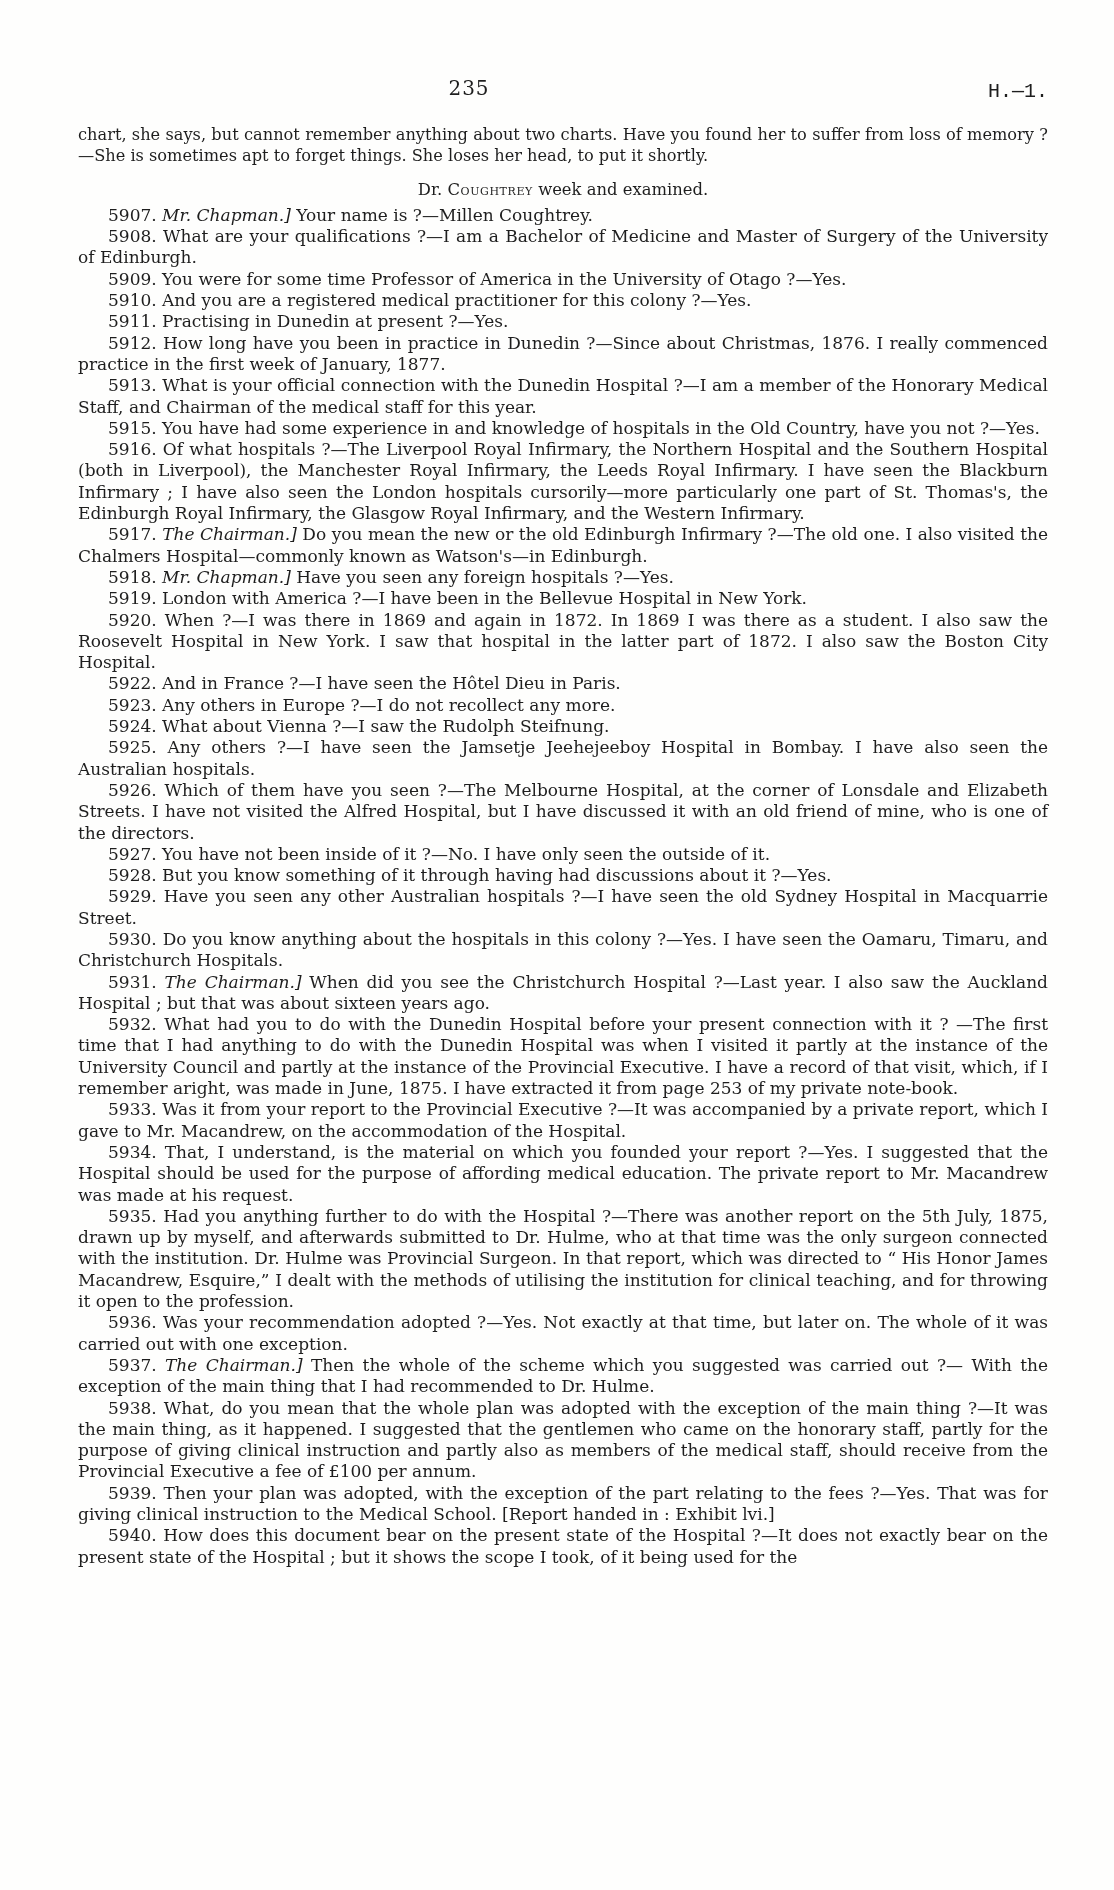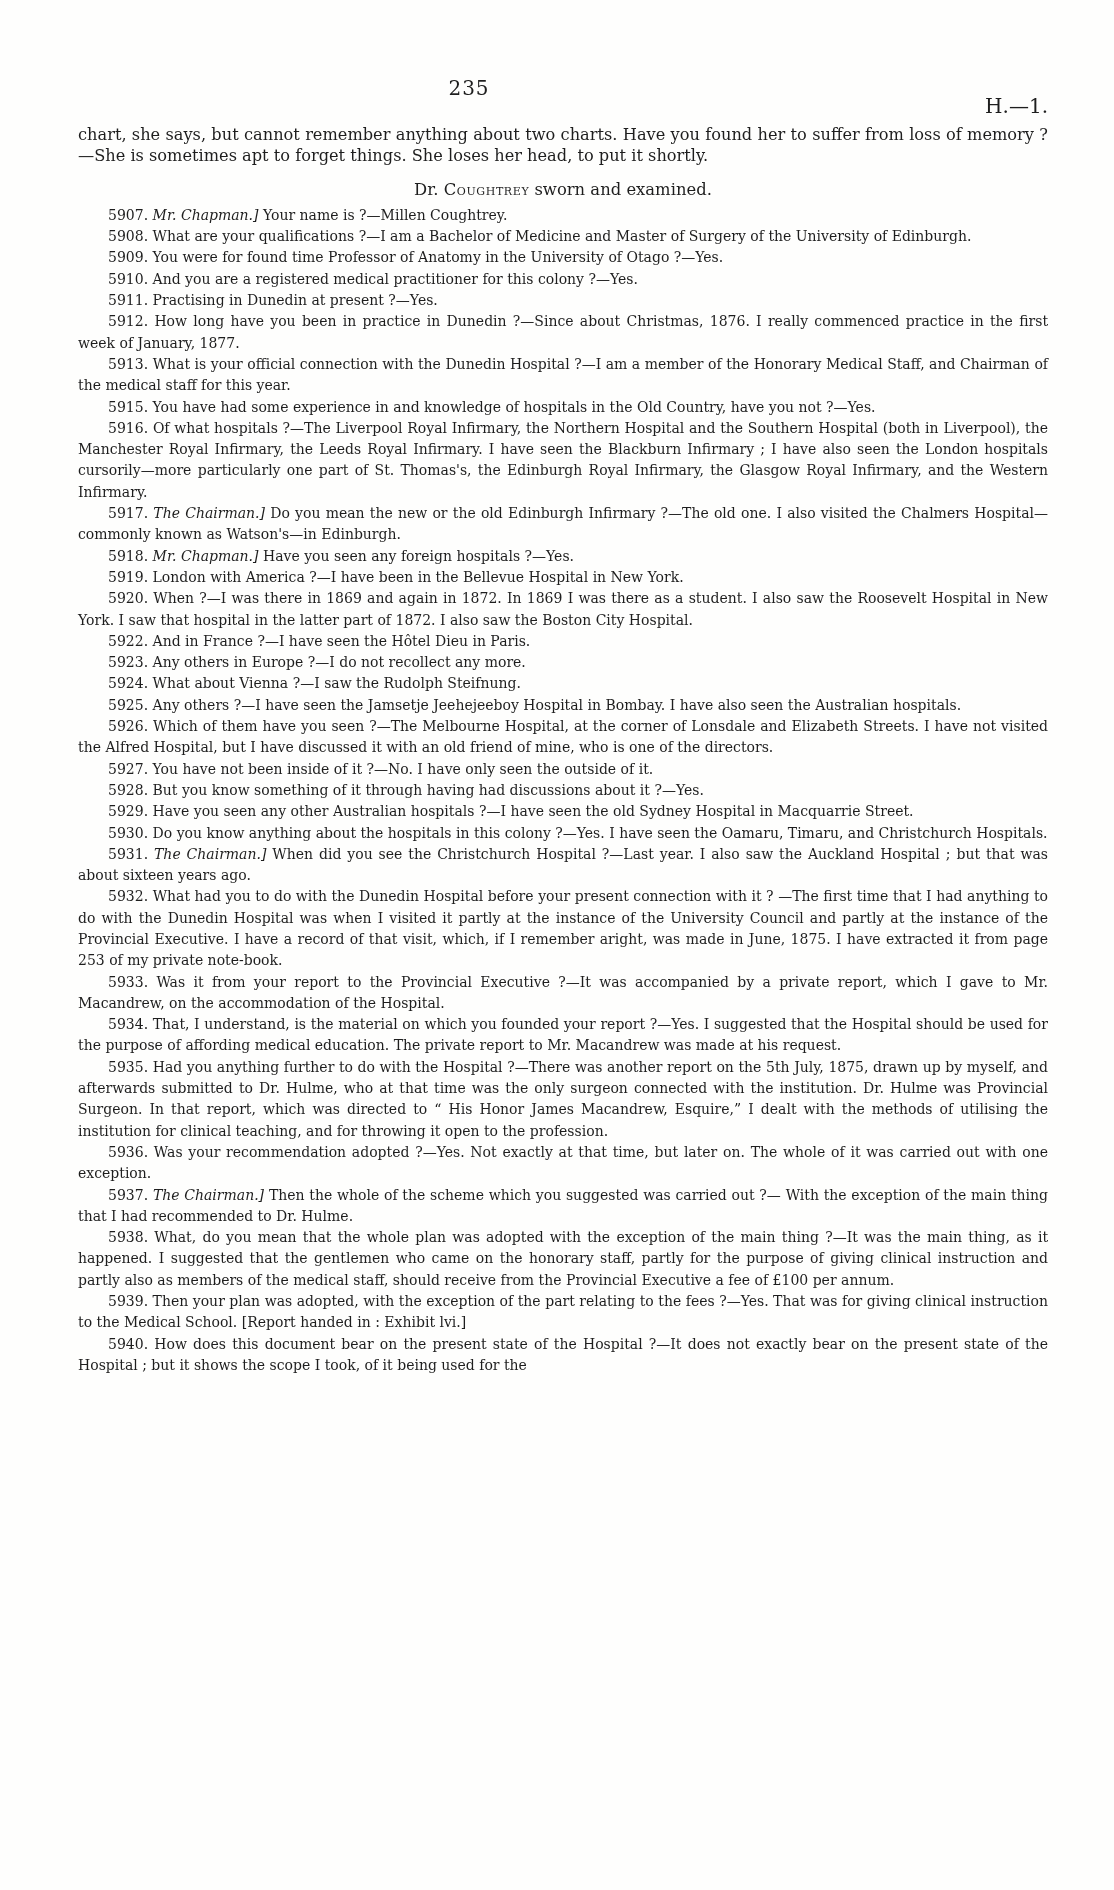--- a/index.html
+++ b/index.html
@@ -26,21 +26,22 @@
   .pagenum {
     position: absolute;
     left: 0;
     width: 782px;
     text-align: center;
     letter-spacing: 1px;
   }
   .docref {
     position: absolute;
     right: 0;
-    top: 18px;
+    top: 4px;
+    font-family: Liberation Mono, monospace;
   }
   .carryover {
     margin: 22px 0 12px 0;
     text-align: justify;
     font-size: 16.2px;
     line-height: 21.3px;
   }
   .witness-heading {
     text-align: center;
     font-weight: normal;
@@ -49,43 +50,43 @@
     margin: 7px 0 5px 0;
   }
   .smallcaps {
     font-variant: small-caps;
     letter-spacing: 0.6px;
   }
   .qa {
     margin: 0;
     text-align: justify;
     text-indent: 30px;
-    font-size: 14px;
+    font-size: 17px;
     line-height: 21.3px;
   }
   .qa i { font-style: italic; }
 </style>
 </head>
 <body>
 
 <div class="sheet">
 
   <header class="running-head">
     <span class="pagenum">235</span>
     <span class="docref">H.—1.</span>
   </header>
 
   <p class="carryover">chart, she says, but cannot remember anything about two charts.  Have you found her to suffer from loss of memory ?—She is sometimes apt to forget things.  She loses her head, to put it shortly.</p>
 
-  <h2 class="witness-heading"><span>Dr. </span><span class="smallcaps">Coughtrey</span><span> sworn and examined.</span></h2>
+  <h2 class="witness-heading"><span>Dr. </span><span class="smallcaps">Coughtrey</span><span> week and examined.</span></h2>
 
   <main id="testimony">
       <p class="qa"><span>5907.</span> <i>Mr. Chapman.]</i>  <span>Your name is ?—Millen Coughtrey.</span></p>
       <p class="qa"><span>5908.</span> <span>What are your qualifications ?—I am a Bachelor of Medicine and Master of Surgery of the University of Edinburgh.</span></p>
-      <p class="qa"><span>5909.</span> <span>You were for found time Professor of Anatomy in the University of Otago ?—Yes.</span></p>
+      <p class="qa"><span>5909.</span> <span>You were for some time Professor of America in the University of Otago ?—Yes.</span></p>
       <p class="qa"><span>5910.</span> <span>And you are a registered medical practitioner for this colony ?—Yes.</span></p>
       <p class="qa"><span>5911.</span> <span>Practising in Dunedin at present ?—Yes.</span></p>
       <p class="qa"><span>5912.</span> <span>How long have you been in practice in Dunedin ?—Since about Christmas, 1876.  I really commenced practice in the first week of January, 1877.</span></p>
       <p class="qa"><span>5913.</span> <span>What is your official connection with the Dunedin Hospital ?—I am a member of the Honorary Medical Staff, and Chairman of the medical staff for this year.</span></p>
       <p class="qa"><span>5915.</span> <span>You have had some experience in and knowledge of hospitals in the Old Country, have you not ?—Yes.</span></p>
       <p class="qa"><span>5916.</span> <span>Of what hospitals ?—The Liverpool Royal Infirmary, the Northern Hospital and the Southern Hospital (both in Liverpool), the Manchester Royal Infirmary, the Leeds Royal Infirmary.  I have seen the Blackburn Infirmary ; I have also seen the London hospitals cursorily—more particularly one part of St. Thomas's, the Edinburgh Royal Infirmary, the Glasgow Royal Infirmary, and the Western Infirmary.</span></p>
       <p class="qa"><span>5917.</span> <i>The Chairman.]</i>  <span>Do you mean the new or the old Edinburgh Infirmary ?—The old one.  I also visited the Chalmers Hospital—commonly known as Watson's—in Edinburgh.</span></p>
       <p class="qa"><span>5918.</span> <i>Mr. Chapman.]</i>  <span>Have you seen any foreign hospitals ?—Yes.</span></p>
       <p class="qa"><span>5919.</span> <span>London with America ?—I have been in the Bellevue Hospital in New York.</span></p>
       <p class="qa"><span>5920.</span> <span>When ?—I was there in 1869 and again in 1872.  In 1869 I was there as a student.  I also saw the Roosevelt Hospital in New York.  I saw that hospital in the latter part of 1872.  I also saw the Boston City Hospital.</span></p>

